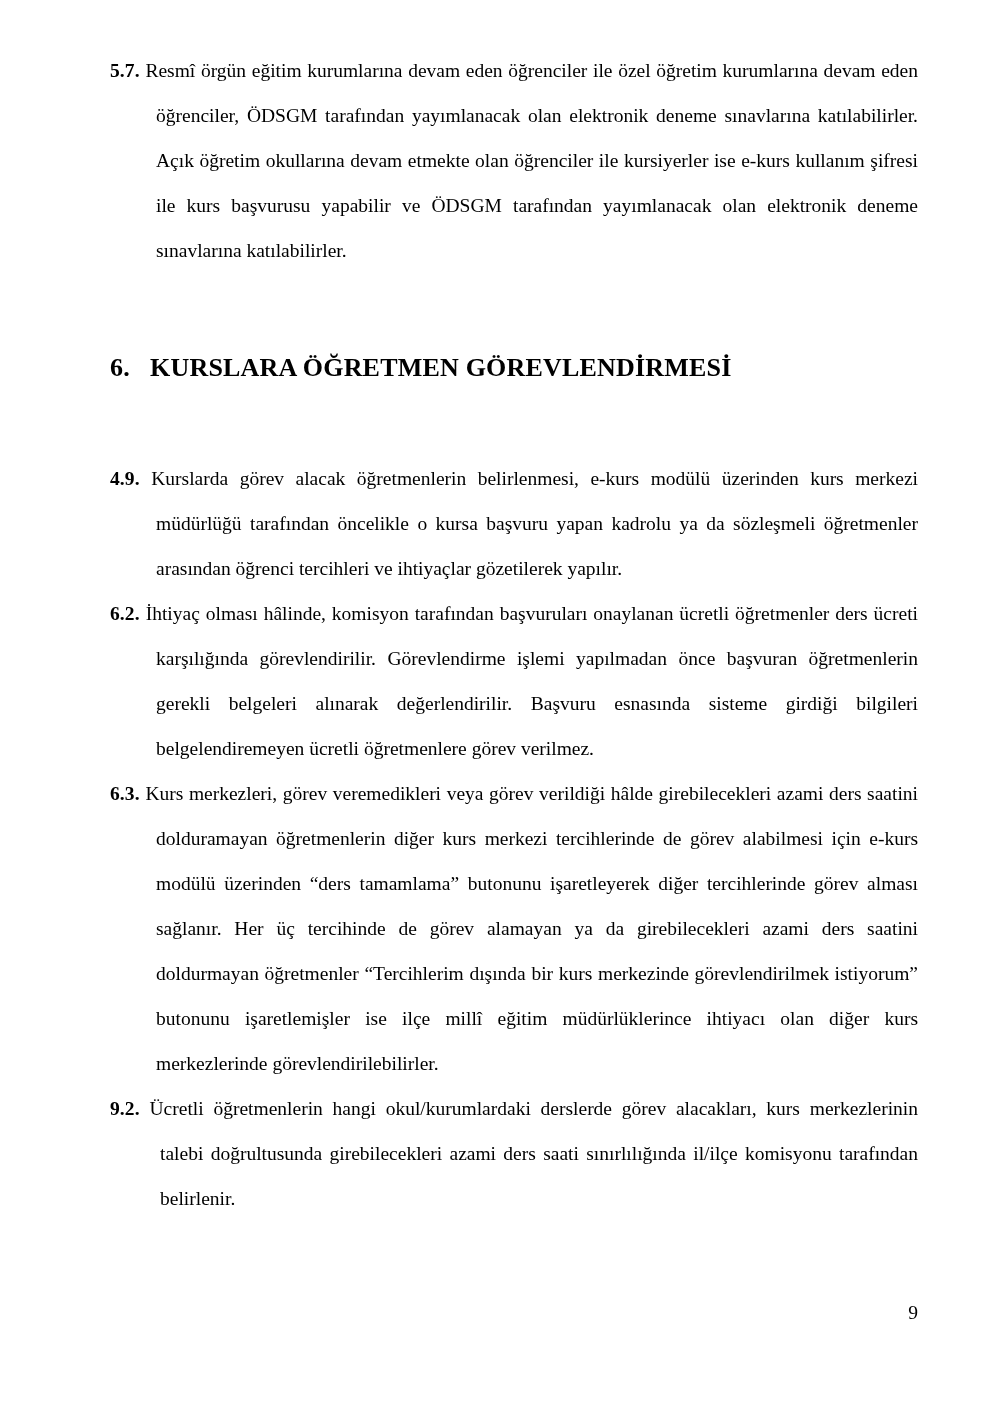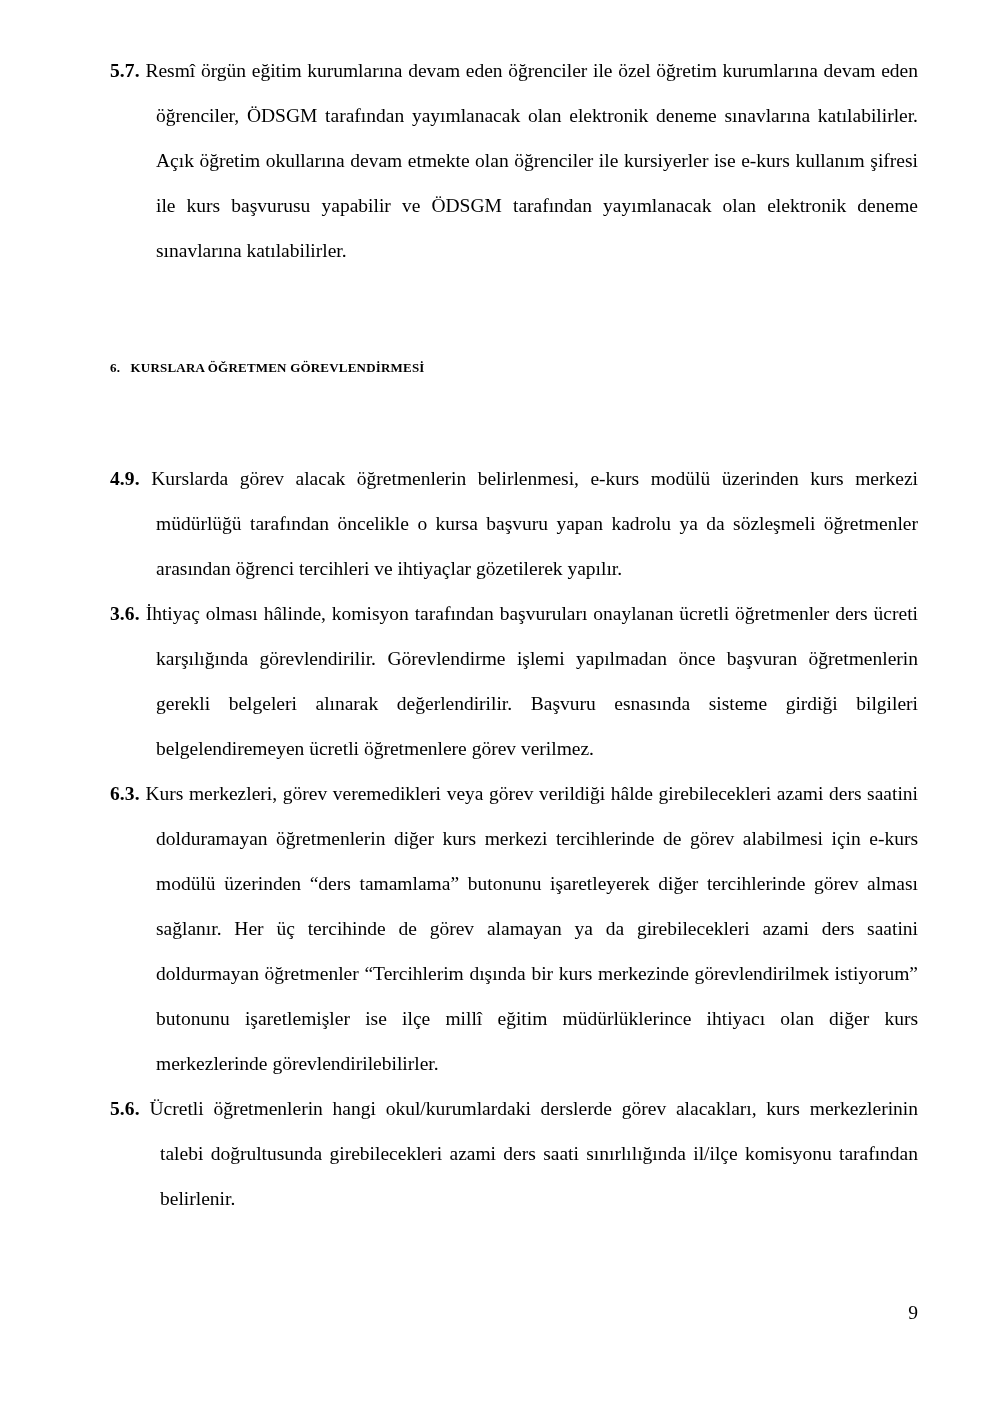--- a/index.html
+++ b/index.html
@@ -50,21 +50,21 @@
     font-weight: bold;
     letter-spacing: 0.1px;
     margin-top: 12px;
   }
   .clause .num::after {
     content: "\00a0";
   }
 
   
   .section-heading {
-    font-size: 13px;
+    font-size: 26px;
     font-weight: bold;
     line-height: 45px;
     letter-spacing: 0.2px;
     margin: 0;
     padding-left: 46px;
     text-indent: -46px;
     white-space: nowrap;
   }
   .section-heading .num::after {
     content: "\00a0\00a0\00a0";
@@ -92,22 +92,22 @@
     <p class="clause"><span class="num">5.7.</span><span>Resmî örgün eğitim kurumlarına devam eden öğrenciler ile özel öğretim kurumlarına devam eden öğrenciler, ÖDSGM tarafından yayımlanacak olan elektronik deneme sınavlarına katılabilirler. Açık öğretim okullarına devam etmekte olan öğrenciler ile kursiyerler ise e-kurs kullanım şifresi ile kurs başvurusu yapabilir ve ÖDSGM tarafından yayımlanacak olan elektronik deneme sınavlarına katılabilirler.</span></p>
 
     <div class="gap-xl"></div>
 
     <h2 class="section-heading"><span class="num">6.</span><span>KURSLARA ÖĞRETMEN GÖREVLENDİRMESİ</span></h2>
 
     <div class="gap-lg"></div>
 
     <p class="clause"><span class="num">4.9.</span><span>Kurslarda görev alacak öğretmenlerin belirlenmesi, e-kurs modülü üzerinden kurs merkezi müdürlüğü tarafından öncelikle o kursa başvuru yapan kadrolu ya da sözleşmeli öğretmenler arasından öğrenci tercihleri ve ihtiyaçlar gözetilerek yapılır.</span></p>
 
-    <p class="clause"><span class="num">3.6.</span><span>İhtiyaç olması hâlinde, komisyon tarafından başvuruları onaylanan ücretli öğretmenler ders ücreti karşılığında görevlendirilir. Görevlendirme işlemi yapılmadan önce başvuran öğretmenlerin gerekli belgeleri alınarak değerlendirilir. Başvuru esnasında sisteme girdiği bilgileri belgelendiremeyen ücretli öğretmenlere görev verilmez.</span></p>
+    <p class="clause"><span class="num">6.2.</span><span>İhtiyaç olması hâlinde, komisyon tarafından başvuruları onaylanan ücretli öğretmenler ders ücreti karşılığında görevlendirilir. Görevlendirme işlemi yapılmadan önce başvuran öğretmenlerin gerekli belgeleri alınarak değerlendirilir. Başvuru esnasında sisteme girdiği bilgileri belgelendiremeyen ücretli öğretmenlere görev verilmez.</span></p>
 
     <p class="clause"><span class="num">6.3.</span><span>Kurs merkezleri, görev veremedikleri veya görev verildiği hâlde girebilecekleri azami ders saatini dolduramayan öğretmenlerin diğer kurs merkezi tercihlerinde de görev alabilmesi için e-kurs modülü üzerinden “ders tamamlama” butonunu işaretleyerek diğer tercihlerinde görev alması sağlanır. Her üç tercihinde de görev alamayan ya da girebilecekleri azami ders saatini doldurmayan öğretmenler “Tercihlerim dışında bir kurs merkezinde görevlendirilmek istiyorum” butonunu işaretlemişler ise ilçe millî eğitim müdürlüklerince ihtiyacı olan diğer kurs merkezlerinde görevlendirilebilirler.</span></p>
 
-    <p class="clause clause-deep"><span class="num">5.6.</span><span>Ücretli öğretmenlerin hangi okul/kurumlardaki derslerde görev alacakları, kurs merkezlerinin talebi doğrultusunda girebilecekleri azami ders saati sınırlılığında il/ilçe komisyonu tarafından belirlenir.</span></p>
+    <p class="clause clause-deep"><span class="num">9.2.</span><span>Ücretli öğretmenlerin hangi okul/kurumlardaki derslerde görev alacakları, kurs merkezlerinin talebi doğrultusunda girebilecekleri azami ders saati sınırlılığında il/ilçe komisyonu tarafından belirlenir.</span></p>
 
   </div>
 
   <div class="page-number">9</div>
 </div>
 
 </body></html>

